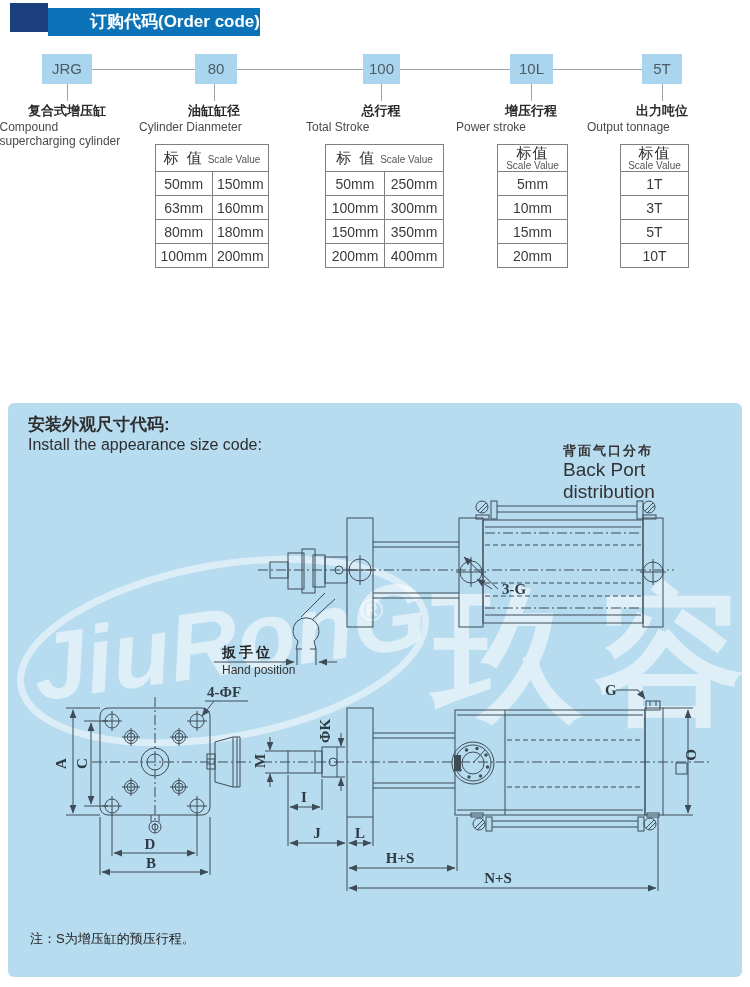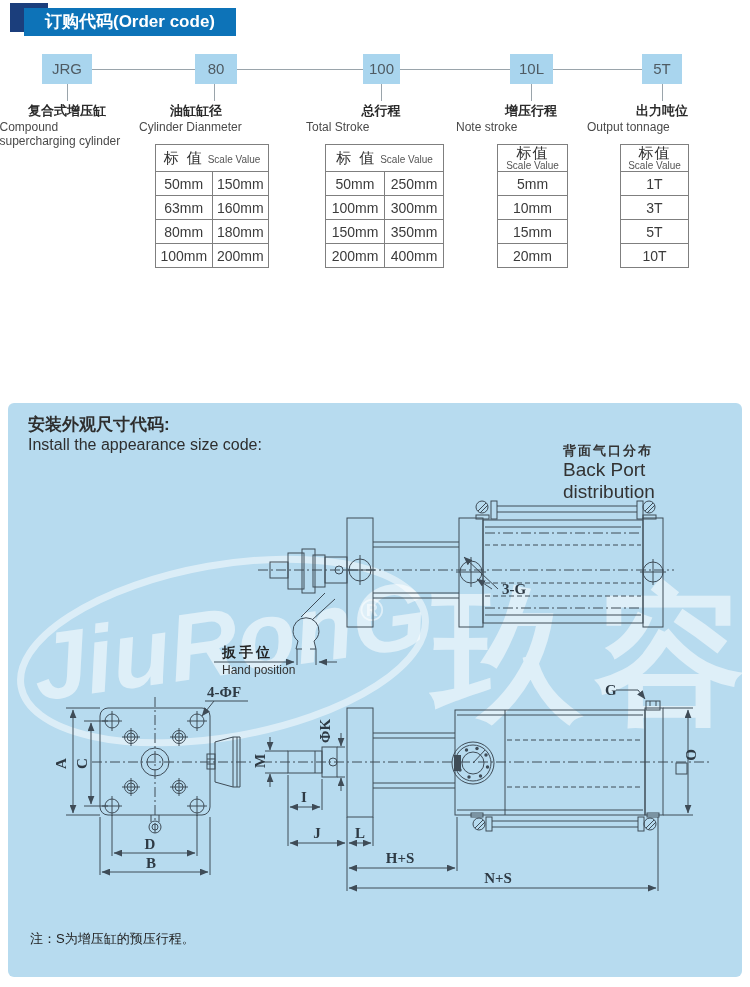--- a/index.html
+++ b/index.html
@@ -1,21 +1,21 @@
 <!DOCTYPE html>
 <html><head>
 <meta charset="utf-8">
 <style>
   html,body{margin:0;padding:0;background:#fff;}
   #page{position:relative;width:750px;height:987px;background:#ffffff;overflow:hidden;
         font-family:"Liberation Sans","DejaVu Sans",sans-serif;}
   
   .hdr-sq{position:absolute;left:10px;top:3px;width:38px;height:29px;background:#1b3e7c;}
-  .hdr-bar{position:absolute;left:24px;top:8px;width:212px;height:28px;background:#0d73b8;
-           color:#fff;font-weight:bold;font-size:17px;line-height:28px;text-align:center;}
+  .hdr-bar{position:absolute;left:48px;top:8px;width:212px;height:28px;background:#0d73b8;
+           color:#fff;font-weight:bold;font-size:17px;line-height:28px;text-align:right;}
   
   .conn-h{position:absolute;background:#9aa4ab;height:1px;}
   .conn-v{position:absolute;background:#9aa4ab;width:1px;}
   .codebox{position:absolute;top:54px;height:30px;background:#a9d5ee;color:#4f5b63;
            font-size:15px;line-height:30px;text-align:center;}
   .gl-cn{position:absolute;top:102px;transform:translateX(-50%);font-size:13px;font-weight:bold;
          color:#2b2b2b;white-space:nowrap;}
   .gl-en{position:absolute;top:120px;transform:translateX(-50%);font-size:12px;color:#4a4a4a;
          line-height:14px;}
   
@@ -64,26 +64,26 @@
   <div class="codebox" style="left:642px;width:40px;">5T</div>
 
   <div class="conn-v" style="left:67px;top:84px;height:17px;"></div>
   <div class="conn-v" style="left:214px;top:84px;height:17px;"></div>
   <div class="conn-v" style="left:381px;top:84px;height:17px;"></div>
   <div class="conn-v" style="left:531px;top:84px;height:17px;"></div>
   <div class="conn-v" style="left:662px;top:84px;height:17px;"></div>
 
   <div class="gl-cn" style="left:67px;">复合式增压缸</div>
   <div class="gl-en" style="left:67px;width:135px;">Compound supercharging cylinder</div>
-  <div class="gl-cn" style="left:196px;">油缸缸径</div>
+  <div class="gl-cn" style="left:214px;">油缸缸径</div>
   <div class="gl-en" style="left:214px;width:150px;">Cylinder Dianmeter</div>
   <div class="gl-cn" style="left:381px;">总行程</div>
   <div class="gl-en" style="left:381px;width:150px;">Total Stroke</div>
   <div class="gl-cn" style="left:531px;">增压行程</div>
-  <div class="gl-en" style="left:531px;width:150px;">Note stroke</div>
+  <div class="gl-en" style="left:531px;width:150px;">Power stroke</div>
   <div class="gl-cn" style="left:662px;">出力吨位</div>
   <div class="gl-en" style="left:662px;width:150px;">Output tonnage</div>
 
   <table class="otbl" style="left:155px;top:144px;width:114px;">
     <tbody>
         <tr>
           <td class="hdr" colspan="2"><span class="hcn">标 值</span> <span class="hen">Scale Value</span></td>
         </tr>
     <tr>
           <td>50mm</td>

